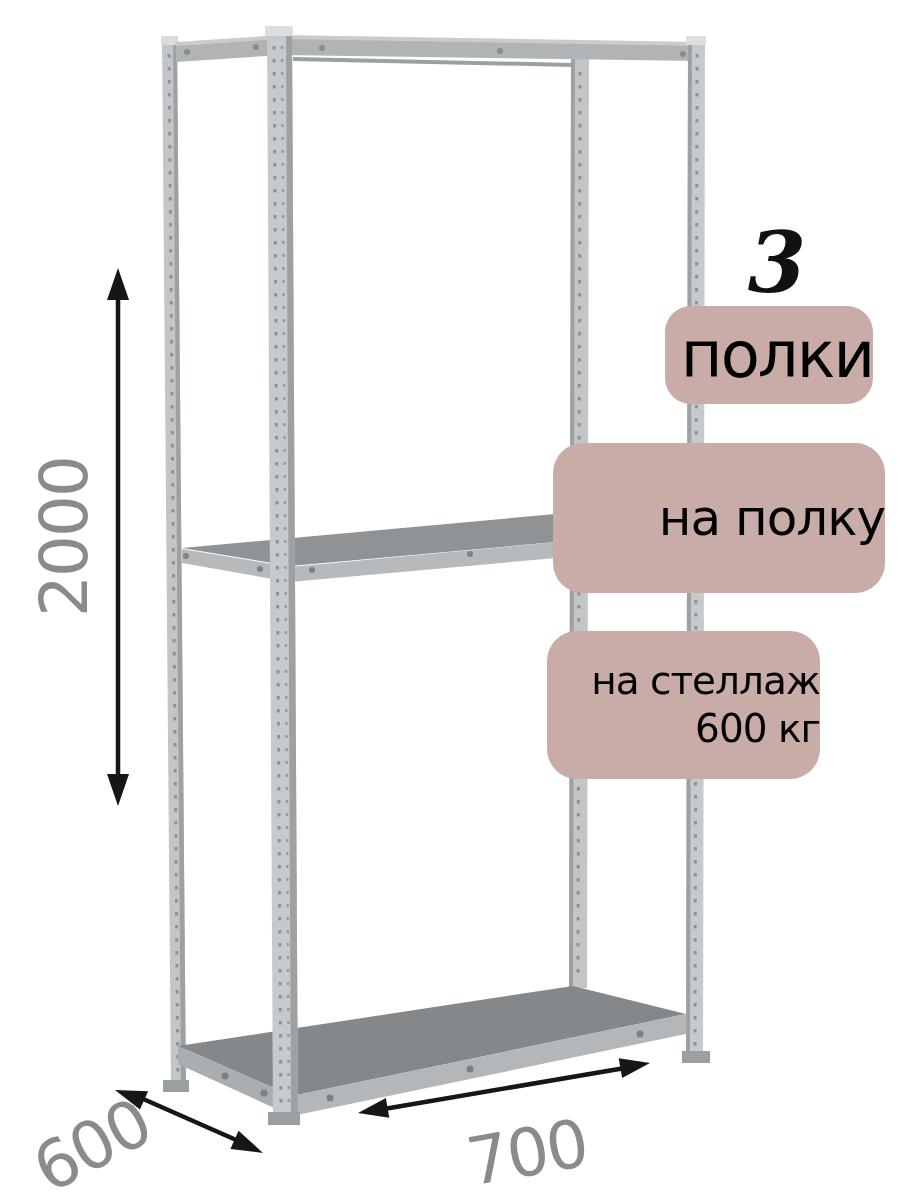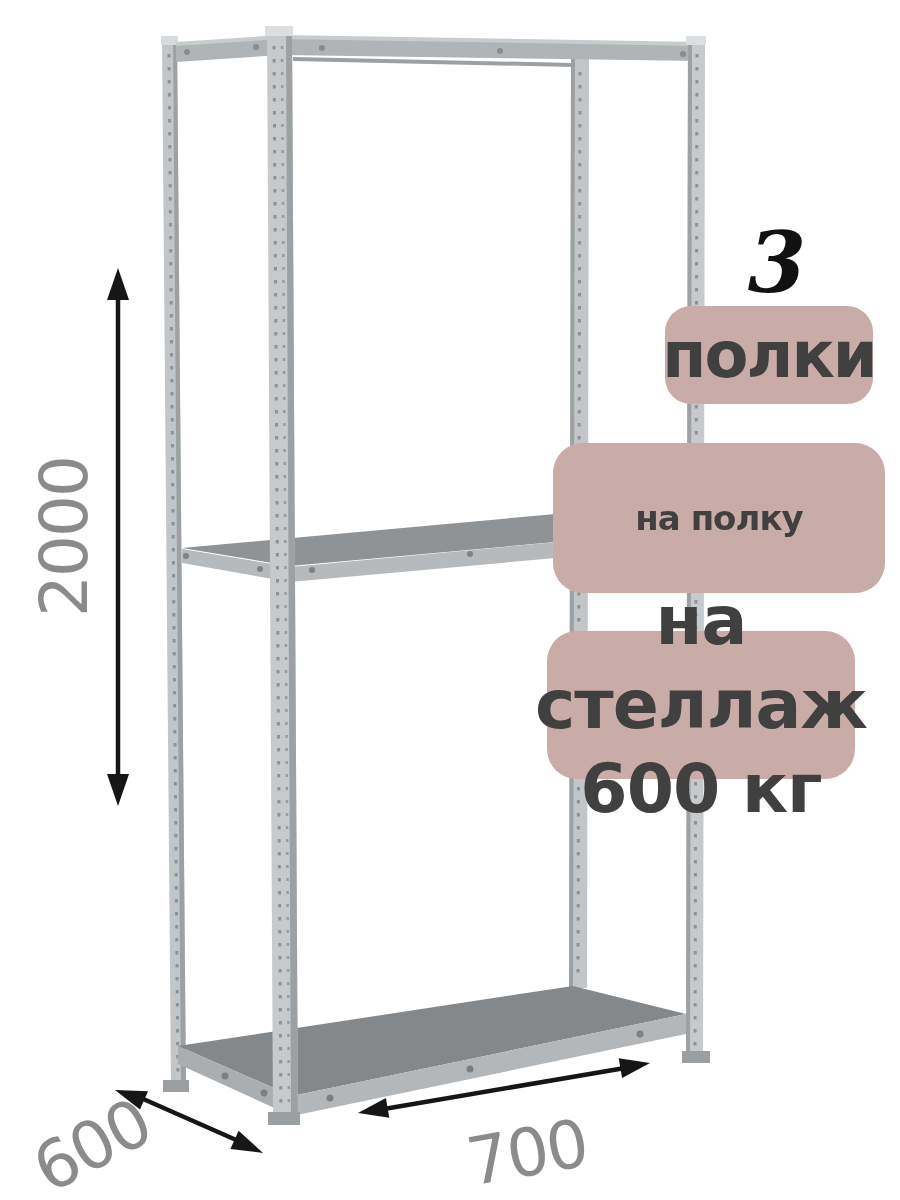--- a/index.html
+++ b/index.html
@@ -20,28 +20,28 @@
 
   
   .shelf-count {
     position:absolute; left:777px; top:262px; transform:translate(-50%,-50%);
     font-family:"DejaVu Serif","Liberation Serif",serif; font-style:italic; font-weight:700;
     font-size:84px; color:#111111; z-index:4;
   }
 
   
   .badge {
-    position:absolute; background:#c9aca8; border-radius:30px; color:#404040;
-    font-family:"DejaVu Sans","Liberation Sans",sans-serif; font-weight:700;
-    display:flex; flex-direction:column; align-items:center; justify-content:center;
+    position:absolute; background:#c9aca8; border-radius:30px; color:#000000;
+    font-family:"DejaVu Sans","Liberation Sans",sans-serif; font-weight:400;
+    display:flex; flex-direction:column; align-items:flex-end; justify-content:center;
     text-align:center; z-index:4;
   }
   #badge-shelves   { left:665px; top:306px; width:208px; height:98px;  font-size:64px; letter-spacing:-2px; border-radius:26px; }
-  #badge-per-shelf { left:553px; top:443px; width:332px; height:150px; font-size:34px; line-height:1.24; letter-spacing:-1px; }
-  #badge-per-rack  { left:547px; top:631px; width:308px; height:148px; font-size:68px; line-height:1.24; letter-spacing:-1px; }
+  #badge-per-shelf { left:553px; top:443px; width:332px; height:150px; font-size:50px; line-height:1.24; letter-spacing:-1px; }
+  #badge-per-rack  { left:547px; top:631px; width:273px; height:148px; font-size:39px; line-height:1.24; letter-spacing:-1px; }
   .badge span { display:block; }
 </style>
 </head>
 <body>
 
 <div class="stage">
 
   <svg class="rack" width="900" height="1200" viewBox="0 0 900 1200">
 
     <g>

